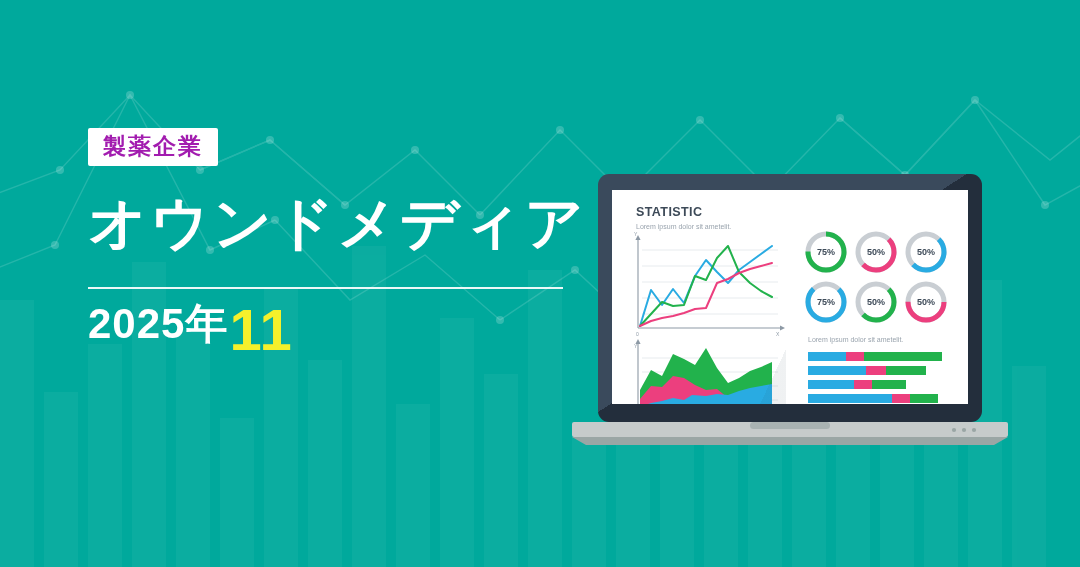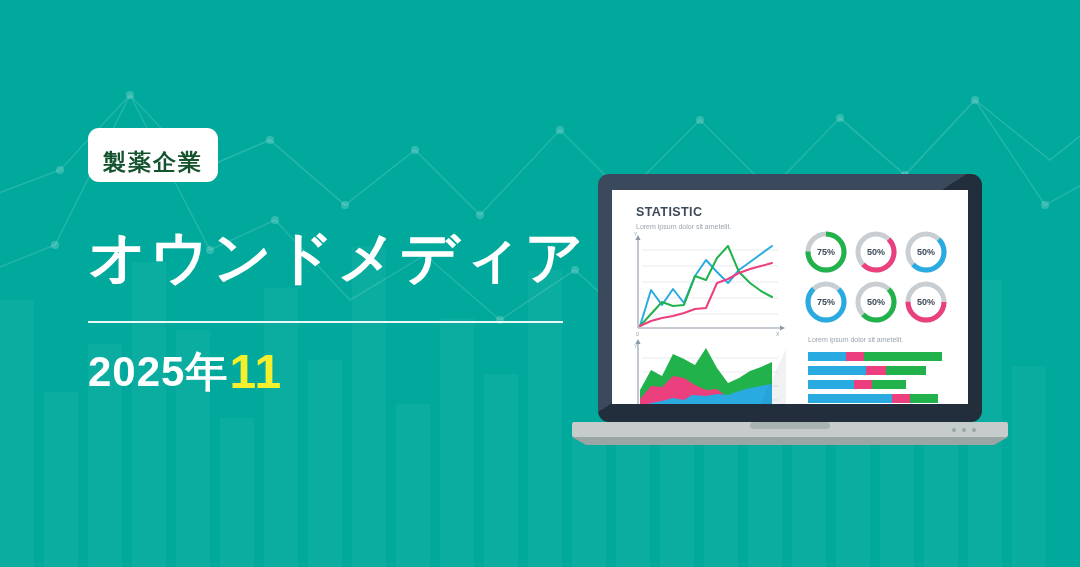--- a/index.html
+++ b/index.html
@@ -17,46 +17,46 @@
   #bg-bars  { z-index:1; }
   #bg-net   { z-index:2; }
 
   
   #left-col {
     position:absolute; left:88px; top:128px; z-index:5;
     width:500px;
   }
   #badge {
     display:inline-block;
-    background:#ffffff; color:#14532d;
+    background:#ffffff; color:#a21caf;
     font-size:23px; font-weight:bold; letter-spacing:2px;
-    padding:23px 15px 8px 15px;
-    border-radius:11px; line-height:1;
+    padding:7px 15px 8px 15px;
+    border-radius:2px; line-height:1;
     white-space:nowrap;
   }
   #title {
-    margin-top:40px; color:#ffffff;
+    margin-top:22px; color:#ffffff;
     font-size:58px; font-weight:bold;
     line-height:1.22; letter-spacing:3px;
     white-space:nowrap;
   }
   #title div { display:block; }
   #divider {
     margin-top:28px; width:475px; height:2px;
     background:#ffffff; opacity:.92;
   }
   #dateline {
-    margin-top:23px; color:#ffffff;
+    color:#ffffff;
     font-size:42px; font-weight:bold; letter-spacing:1px;
     line-height:1; white-space:nowrap;
     display:flex; align-items:baseline;text-align:center;
   }
   #dateline .accent {
-    color:#f5f02b; font-size:48px; font-weight:bold;
-    line-height:1; margin:0 1px; position:relative; top:2px;
+    color:#f5f02b; font-size:58px; font-weight:bold;
+    line-height:1; margin:0 1px; position:relative; top:12px;
   }
 
   
   #laptop { position:absolute; left:570px; top:160px; z-index:6;
             width:440px; height:285px; }
 </style>
 </head>
 <body>
 
 <div id="banner">

